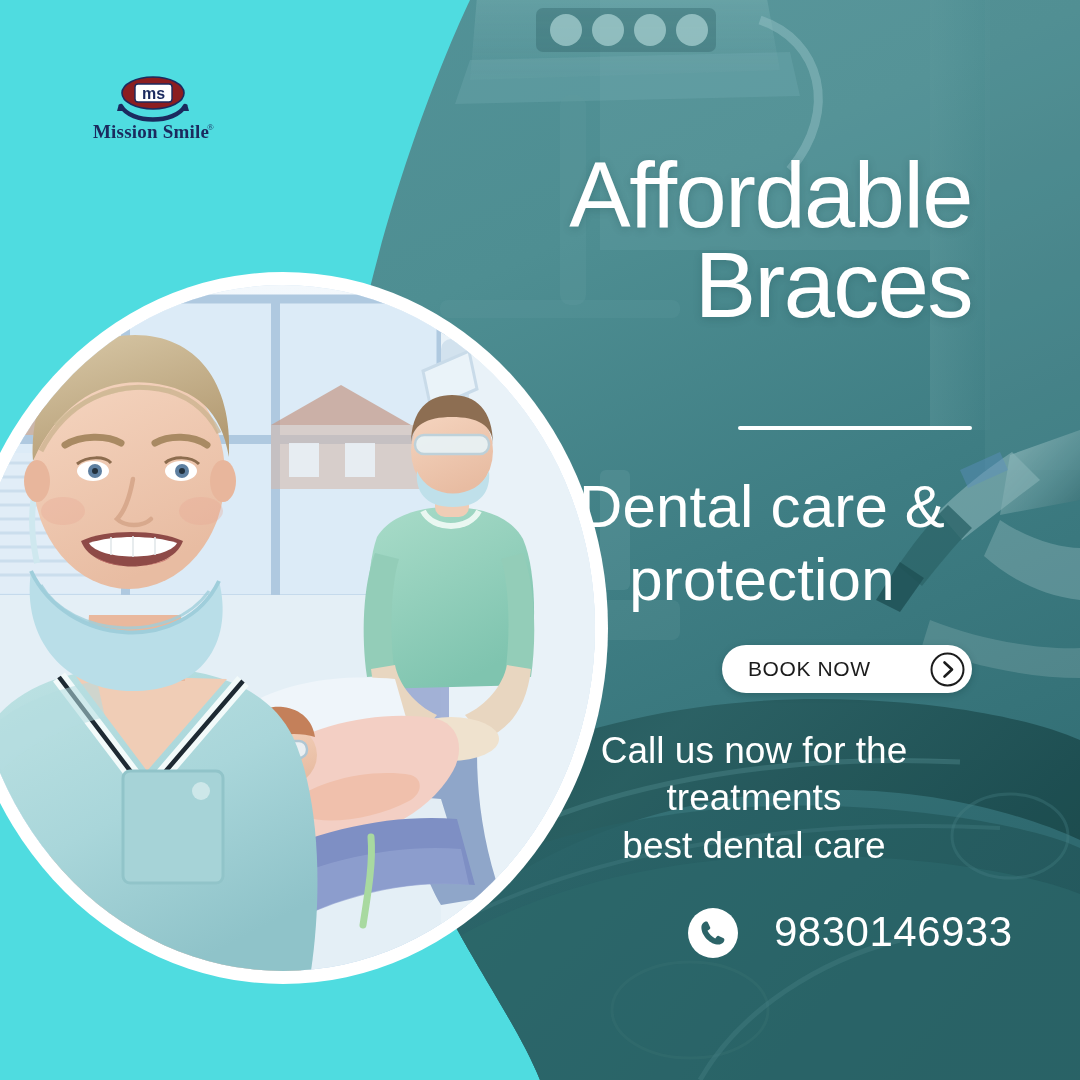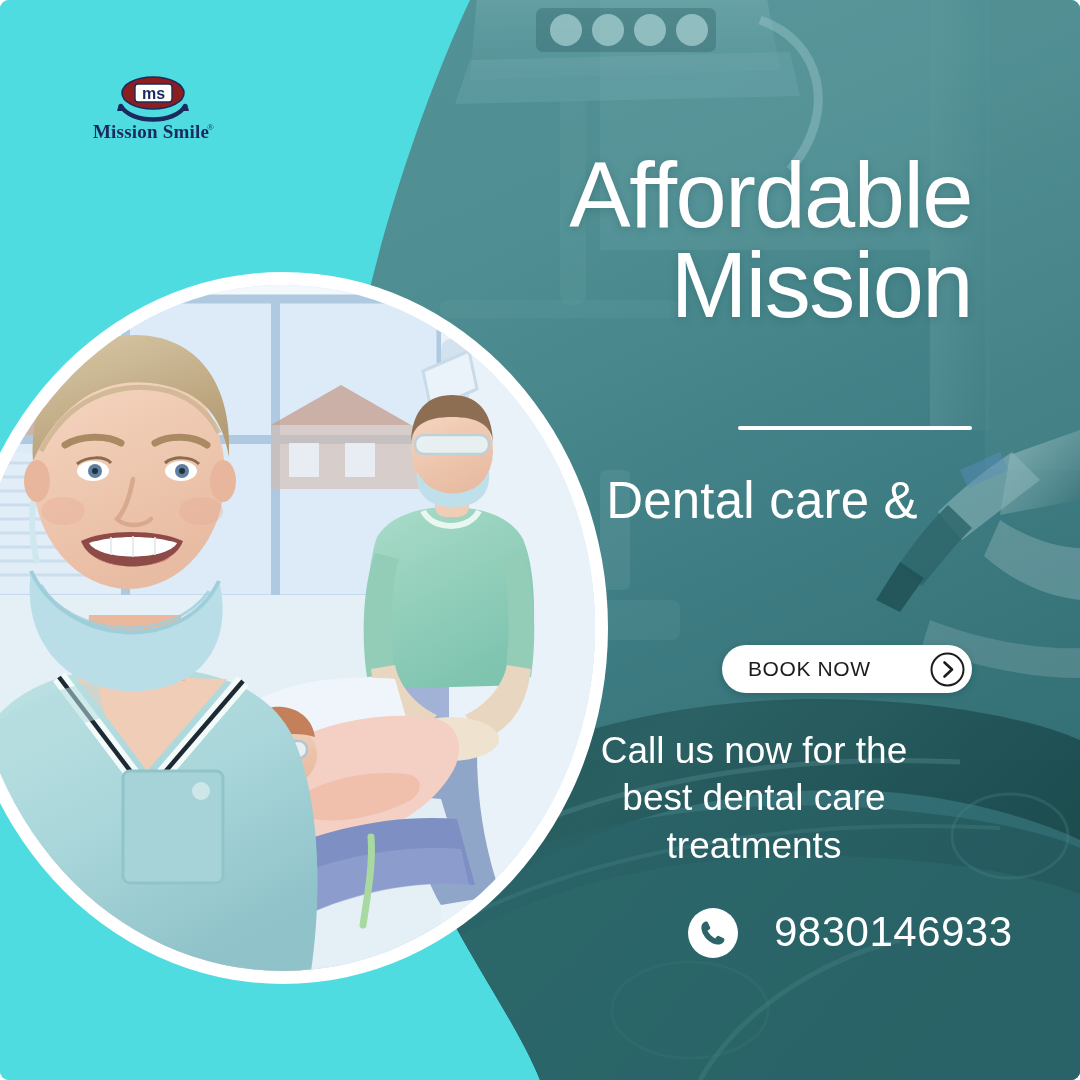--- a/index.html
+++ b/index.html
@@ -7,21 +7,20 @@
     padding: 0;
     background: #ffffff;
   }
   .poster {
     position: relative;
     width: 1080px;
     height: 1080px;
     overflow: hidden;
     font-family: "Liberation Sans", sans-serif;
     background: #4FDCE0;
-    border-radius: 9px;
   }
 
   
   .bg-cyan {
     position: absolute;
     inset: 0;
     background: #4FDCE0;
   }
 
   
@@ -107,21 +106,21 @@
     border-radius: 2px;
   }
 
   .subhead {
     position: absolute;
     right: 8px;
     top: 470px;
     width: 420px;
     text-align: center;
     color: #ffffff;
-    font-size: 51px;
+    font-size: 60px;
     line-height: 1.22;
     font-weight: 300;
     letter-spacing: 0.2px;
   }
   .subhead .l { display: block; }
 
   .cta {
     position: absolute;
     left: 162px;
     top: 645px;
@@ -462,43 +461,44 @@
           <ellipse cx="230" cy="226" rx="22" ry="14" fill="#E9A894" opacity="0.35"></ellipse>
         </g>
       </svg>
     </div>
   </div>
 
   <div class="content">
 
     <h1 class="headline">
       <span class="l">Affordable</span>
-      <span class="l">Mission</span>
+      <span class="l">Braces</span>
     </h1>
 
     <div class="divider"></div>
 
     <div class="subhead">
       <span class="l">Dental care &amp;</span>
+      <span class="l">protection</span>
     </div>
 
     <div class="cta">
       <span class="cta-label">BOOK NOW</span>
       <span class="cta-arrow">
         <svg viewBox="0 0 37 37" aria-hidden="true">
           <circle cx="18.5" cy="18.5" r="16" fill="none" stroke="#1C1C1C" stroke-width="2"></circle>
           <path d="M 15.5 11.5 L 23 18.5 L 15.5 25.5" fill="none" stroke="#1C1C1C" stroke-width="2.6" stroke-linecap="round" stroke-linejoin="round"></path>
         </svg>
       </span>
     </div>
 
     <div class="tagline">
       <span class="l">Call us now for the</span>
+      <span class="l">treatments</span>
       <span class="l">best dental care</span>
-      <span class="l">treatments</span>
     </div>
 
     <div class="phone-row">
       <span class="phone-badge">
         <svg viewBox="0 0 50 50" aria-hidden="true">
           <circle cx="25" cy="25" r="25" fill="#ffffff"></circle>
           <path d="M 18.2 13.6 C 16.0 13.6 13.4 16.0 13.4 19.4 C 13.4 27.6 22.4 36.6 30.6 36.6
                    C 34.0 36.6 36.4 34.0 36.4 31.8 C 36.4 30.9 35.9 30.3 35.1 29.9
                    L 30.8 27.9 C 30.0 27.5 29.3 27.7 28.8 28.4 L 27.2 30.5
                    C 24.2 29.0 21.0 25.8 19.5 22.8 L 21.6 21.2 C 22.3 20.7 22.5 20.0 22.1 19.2

